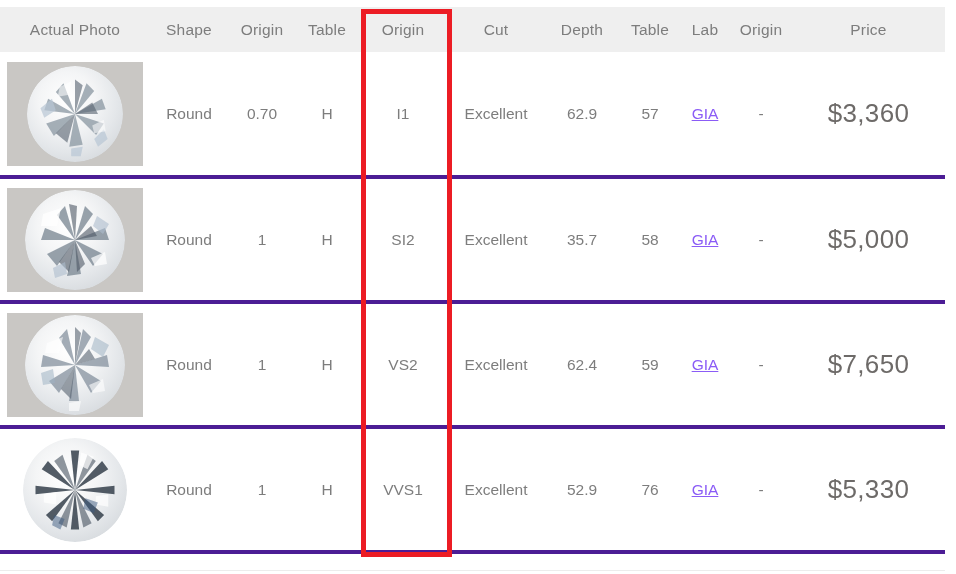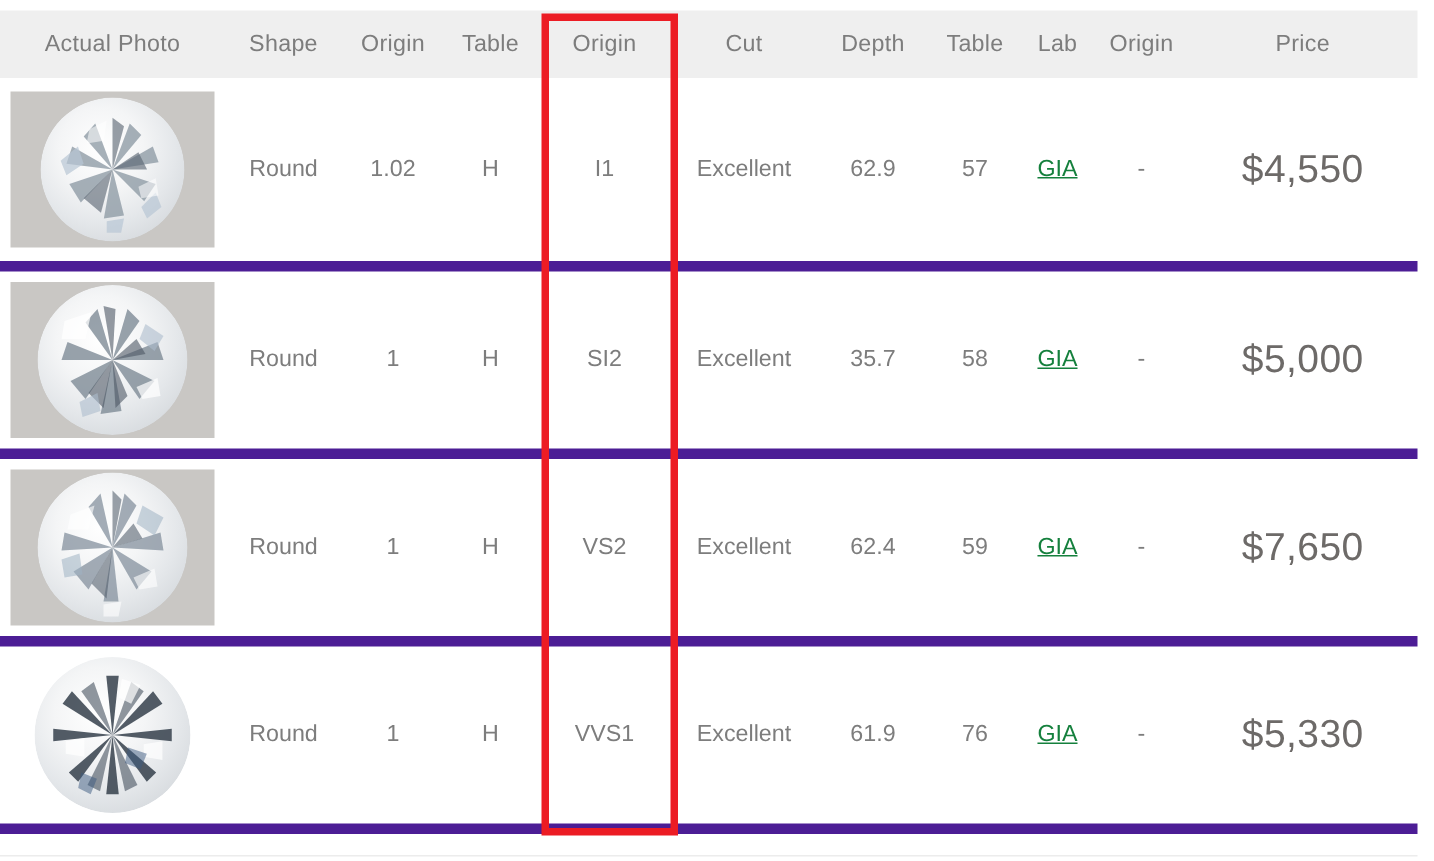--- a/index.html
+++ b/index.html
@@ -55,41 +55,41 @@
   col.c-cut     { width: 96px; }
   col.c-depth   { width: 76px; }
   col.c-table   { width: 60px; }
   col.c-lab     { width: 50px; }
   col.c-origin  { width: 62px; }
   col.c-price   { width: 153px; }
 
   
   tbody tr.data-row {
     height: 125px;
-    border-bottom: 7px solid #4c1d95;
+    border-bottom: 4px solid #4c1d95;
   }
   tbody td {
     text-align: center;
     vertical-align: middle;
     font-size: 15.5px;
     color: #7d7d7d;
     padding: 0;
     white-space: nowrap;
   }
   td.cell-photo {
     padding: 0;
     width: 150px;
   }
   td.cell-price {
     font-size: 26px;
     color: #6d6a68;
     letter-spacing: 0.3px;
   }
   a.lab-link {
-    color: #15803d;
+    color: #8b5cf6;
     text-decoration: underline;
     font-size: 15.5px;
   }
 
   
   .diamond-photo {
     width: 136px;
     height: 104px;
     margin: 0 auto;
     position: relative;
@@ -204,29 +204,29 @@
                 </g>
                 <g fill="#ffffff" opacity="0.55">
                   <polygon points="34,22 46,16 44,30 32,32"></polygon>
                   <polygon points="68,62 80,56 82,68 70,70"></polygon>
                 </g>
               </svg>
             </div>
           </div>
         </td>
         <td>Round</td>
-        <td>1.02</td>
+        <td>0.70</td>
         <td>H</td>
         <td>I1</td>
         <td>Excellent</td>
         <td>62.9</td>
         <td>57</td>
         <td><a class="lab-link" href="#">GIA</a></td>
         <td>-</td>
-        <td class="cell-price">$4,550</td>
+        <td class="cell-price">$3,360</td>
       </tr>
 
       <tr class="data-row">
         <td class="cell-photo">
           <div class="diamond-photo bg-gray">
             <div class="gem size-m">
               <div class="gem-body"></div>
               <svg viewBox="0 0 100 100" preserveAspectRatio="none">
                 <g fill="#7f8b97" opacity="0.8">
                   <polygon points="50,50 60,16 68,24"></polygon>
@@ -345,21 +345,21 @@
                 </g>
               </svg>
             </div>
           </div>
         </td>
         <td>Round</td>
         <td>1</td>
         <td>H</td>
         <td>VVS1</td>
         <td>Excellent</td>
-        <td>61.9</td>
+        <td>52.9</td>
         <td>76</td>
         <td><a class="lab-link" href="#">GIA</a></td>
         <td>-</td>
         <td class="cell-price">$5,330</td>
       </tr>
 
     </tbody>
   </table>
 
   <div class="bottom-rule"></div>

